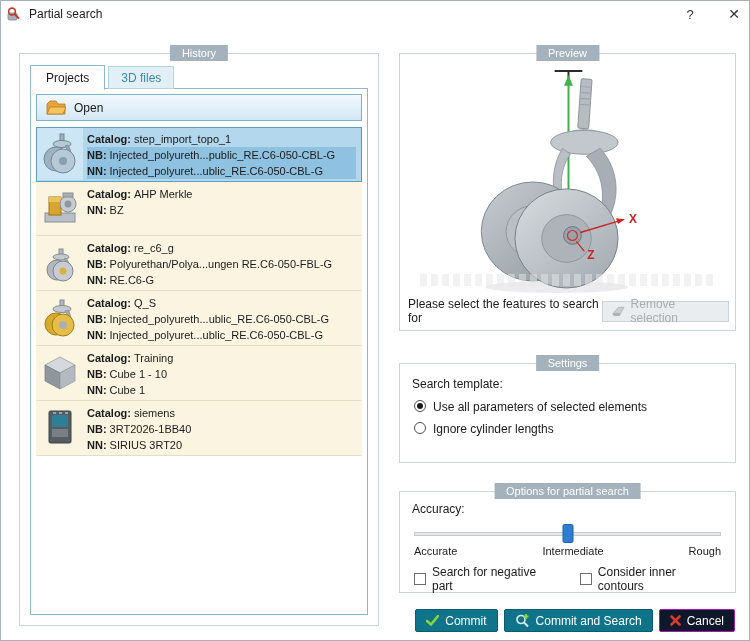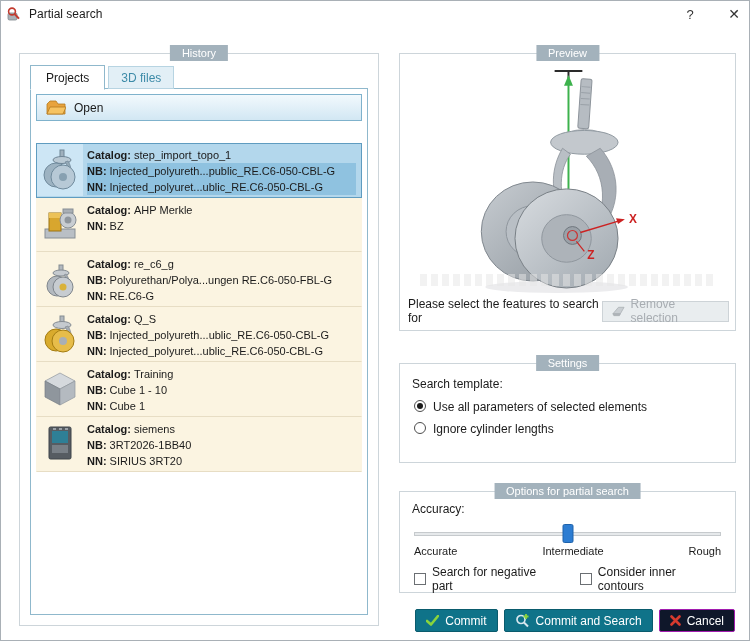--- a/index.html
+++ b/index.html
@@ -28,21 +28,21 @@
   .tabbar { position:absolute; left:10px; top:11px; display:flex; align-items:flex-end; z-index:2; }
   .tab { border:1px solid #8fb8cc; padding:5px 15px 4px; background:#fff; font-size:12px; cursor:pointer; position:relative; }
   .tab.active { border-bottom:1px solid #fff; margin-bottom:-1px; color:#1b1b1b;text-align:right; }
   .tab.inactive { background:#e2eff6; border-color:#b7d4e2; color:#3d8ba8; padding:4px 12px 3px; margin-left:3px; }
   .tabpanel { position:absolute; left:10px; right:10px; top:34px; bottom:10px; border:1px solid #8fb8cc; background:#fff; padding:5px; }
 
   
   .open-btn { width:100%; height:27px; display:flex; align-items:center; gap:8px; padding-left:9px; background:linear-gradient(#f2f9fd,#d2e7f3); border:1px solid #7fb2cc; cursor:pointer; font-size:12px; color:#1b1b1b; }
 
   
-  .list { margin-top:22px; }
+  .list { margin-top:6px; }
   .item { display:flex; background:#fbf4e1; border:1px solid transparent; border-bottom:1px solid #e7ddc4; cursor:pointer; }
   .item .thumb { width:46px; min-width:46px; height:52px; display:flex; align-items:center; justify-content:center; }
   .item .lines { flex:1; padding:3px 5px 2px 4px; overflow:hidden; }
   .item .line { font-size:11px; line-height:16px; white-space:nowrap; overflow:hidden; }
   .item .fl { font-weight:bold; margin-right:3px; }
   .item.selected { background:#b3d7ec; border:1px solid #5f9cc0; }
   .item.selected .thumb { background:#cde6f5; }
   .item.selected .line.hl { background:#8fc2e0; }
 
   

